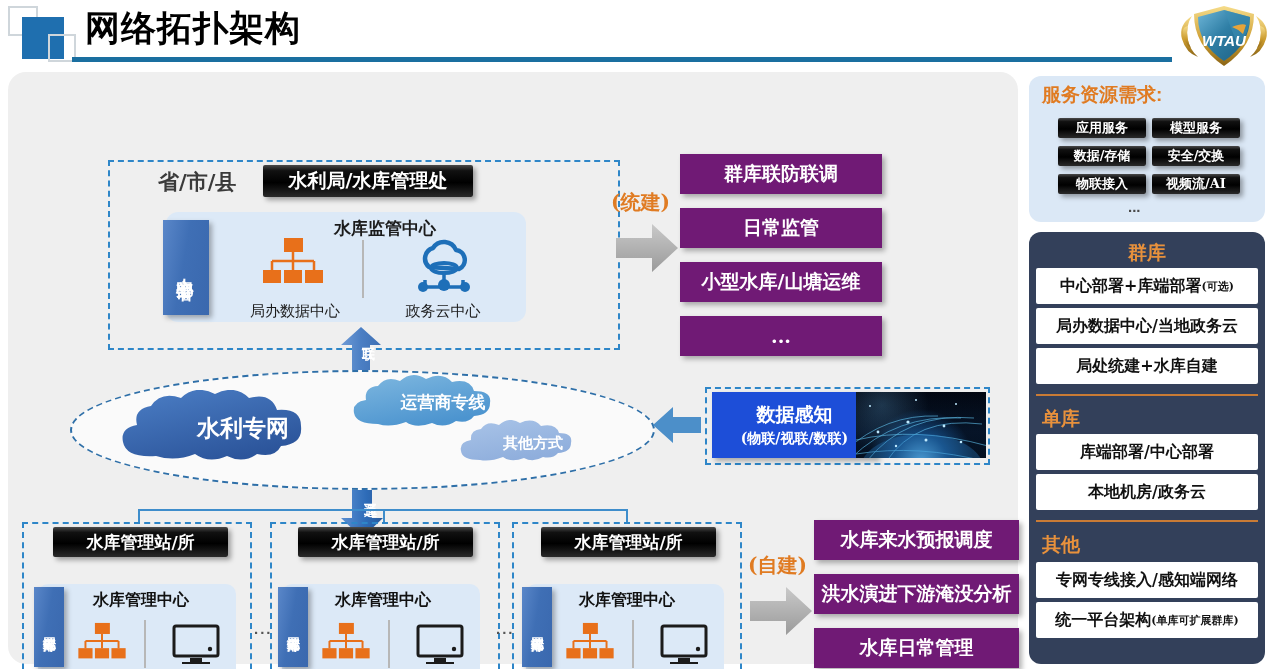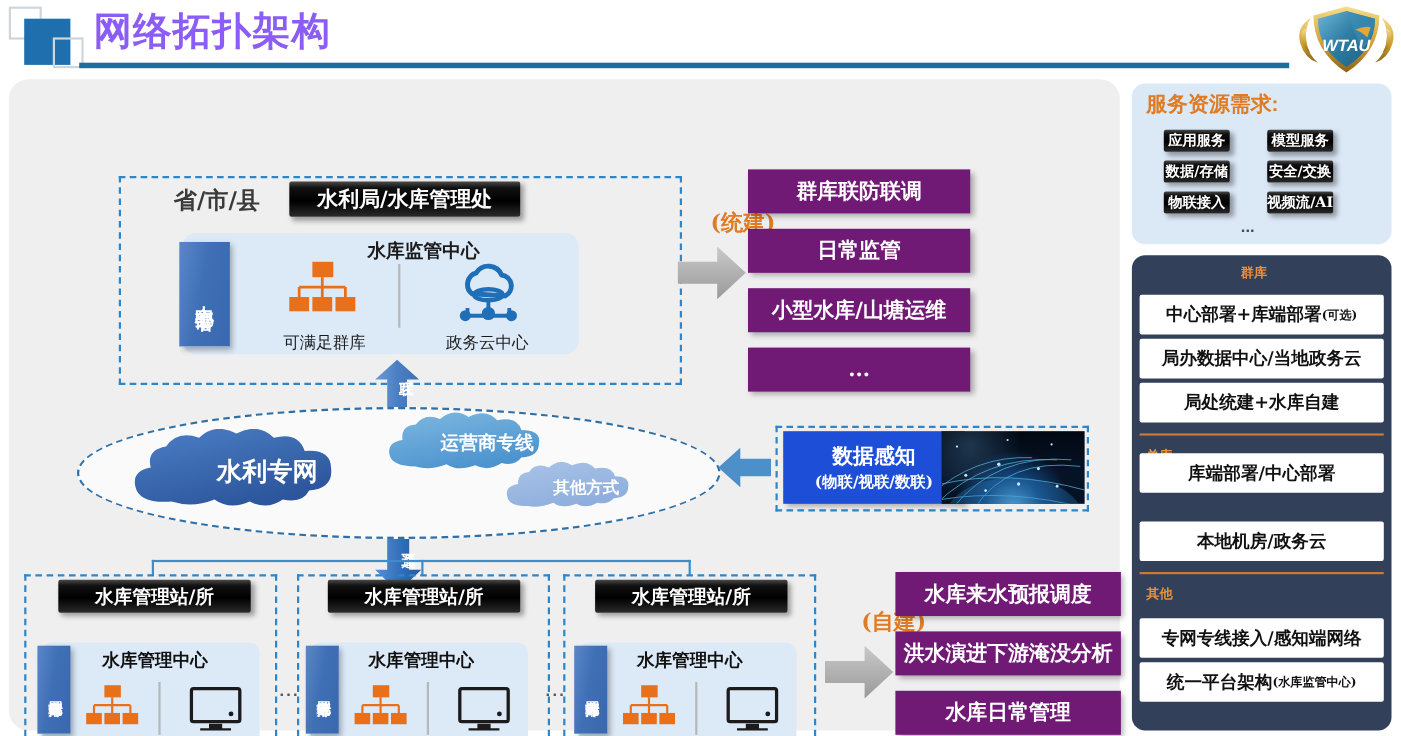--- a/index.html
+++ b/index.html
@@ -12,21 +12,21 @@
   
   #header{ position:absolute; left:0; top:0; width:1274px; height:70px; }
   #logo-mark{ position:absolute; left:8px; top:6px; width:68px; height:52px; }
   #logo-mark .sq-out{ position:absolute; left:0; top:0; width:30px; height:30px; border:2px solid #cfd6db; background:#fff; }
   #logo-mark .sq-fill{ position:absolute; left:14px; top:11px; width:42px; height:42px; background:#1F6FAF; }
   #logo-mark .sq-out2{ position:absolute; left:40px; top:28px; width:28px; height:28px; border:2px solid #cfd6db; background:transparent; }
 
   #title-main{
     position:absolute; left:85px; top:5px;
     font-family:"DejaVu Serif","Liberation Serif",serif;
-    font-size:35px; font-weight:bold; color:#8b5cf6; letter-spacing:1px;
+    font-size:35px; font-weight:bold; color:#000000; letter-spacing:1px;
     text-shadow:1px 1px 0 rgba(255,255,255,.7);
   }
   #title-sub{
     position:absolute; left:345px; top:12px;
     font-family:"DejaVu Serif","Liberation Serif",serif;
     font-size:25px; font-weight:bold; color:#231f20; letter-spacing:0px;
   }
   #title-rule{ position:absolute; left:72px; top:57px; width:1100px; height:5px; background:#1A6FA0; }
 
   
@@ -163,43 +163,42 @@
   .bluebox{
     position:absolute; background:#701a75; color:#fff; font-weight:bold;
     font-family:"DejaVu Serif","Liberation Serif",serif; text-align:center;
     display:flex; align-items:center; justify-content:center;
     box-shadow:3px 3px 5px rgba(0,0,0,.3); font-size:19px;
   }
   .gray-arrow{ position:absolute; width:62px; height:48px; }
   .paren-label{
     position:absolute; color:#E07B22; font-weight:bold; font-size:20px;
     font-family:"DejaVu Serif","Liberation Serif",serif;
-    margin-left:35px;
   }
 
   
   #res-panel{
     position:absolute; left:1029px; top:76px; width:236px; height:146px;
     background:#dbe8f6; border-radius:12px;
   }
   #res-title{
     position:absolute; left:1042px; top:82px; font-size:19px; font-weight:bold; color:#E07B22;
     font-family:Liberation Sans, sans-serif;
   }
   .res-chip{
-    position:absolute; width:60px; height:20px; font-size:13px;
+    position:absolute; width:88px; height:20px; font-size:13px;
   }
   #res-dots{ position:absolute; left:1128px; top:198px; font-size:15px; color:#4a4a4a; font-weight:bold; }
 
   #dark-panel{
     position:absolute; left:1029px; top:232px; width:236px; height:432px;
     background:#33405A; border-radius:12px;
   }
   .dp-head{
-    position:absolute; font-weight:bold; color:#E8913C; font-size:12px;
+    position:absolute; font-weight:bold; color:#E8913C; font-size:19px;
     font-family:Liberation Mono, monospace;
   }
   .dp-row{
     position:absolute; left:1036px; width:222px; background:#ffffff; color:#111;
     font-family:"DejaVu Serif","Liberation Serif",serif; font-weight:bold;
     display:flex; align-items:center; justify-content:center; font-size:16px;
     border-radius:2px;
   }
   .dp-sep{ position:absolute; left:1036px; width:222px; height:2px; background:#C97B35; }
   .small-note{ font-size:11px; font-weight:bold; }
@@ -264,21 +263,21 @@
 
   <svg id="ic-govcloud" viewBox="0 0 62 60">
     <path d="M16 30 a11 11 0 0 1 4 -19 a13 13 0 0 1 23 2 a10 10 0 0 1 3 19 z" fill="none" stroke="#1E6FB8" stroke-width="4.5" stroke-linejoin="round"></path>
     <ellipse cx="31" cy="31" rx="13" ry="5" fill="none" stroke="#1E6FB8" stroke-width="4"></ellipse>
     <path d="M31 36 v7 M12 50 h38 M12 43 v7 M50 43 v7" stroke="#1E6FB8" stroke-width="3.5" fill="none"></path>
     <circle cx="31" cy="48" r="6" fill="#1E6FB8"></circle>
     <circle cx="10" cy="50" r="5" fill="#1E6FB8"></circle>
     <circle cx="52" cy="50" r="5" fill="#1E6FB8"></circle>
   </svg>
 
-  <div id="cap-datacenter" class="icon-caption">可满足群库</div>
+  <div id="cap-datacenter" class="icon-caption">局办数据中心</div>
   <div id="cap-govcloud" class="icon-caption">政务云中心</div>
 
   <svg id="arrow-hulian" viewBox="0 0 40 48">
     <defs>
         <linearGradient id="ga1" x1="0" y1="0" x2="1" y2="0">
       <stop offset="0%" stop-color="#6f9bd6"></stop>
           <stop offset="50%" stop-color="#4B7FC4"></stop>
           <stop offset="100%" stop-color="#3E6FB3"></stop>
     </linearGradient>
       </defs>
@@ -481,28 +480,28 @@
 </div>
 <div class="dp-row" style="top:308px;height:36px;">
   <span>局办数据中心/当地政务云</span>
 </div>
 <div class="dp-row" style="top:348px;height:36px;">
   <span>局处统建+水库自建</span>
 </div>
 <div class="dp-sep" style="top:394px;"></div>
 
 <div class="dp-head" style="left:1042px;top:406px;">单库</div>
-<div class="dp-row" style="top:412px;height:36px;">
+<div class="dp-row" style="top:434px;height:36px;">
   <span>库端部署/中心部署</span>
 </div>
 <div class="dp-row" style="top:474px;height:36px;">
   <span>本地机房/政务云</span>
 </div>
 <div class="dp-sep" style="top:520px;"></div>
 
 <div class="dp-head" style="left:1042px;top:532px;">其他</div>
 <div class="dp-row" style="top:562px;height:36px;">
   <span>专网专线接入/感知端网络</span>
 </div>
 <div class="dp-row" style="top:602px;height:36px;">
   <span>统一平台架构</span>
-  <span class="small-note">(水库监管中心)</span>
+  <span class="small-note">(单库可扩展群库)</span>
 </div>
 
 </body></html>

